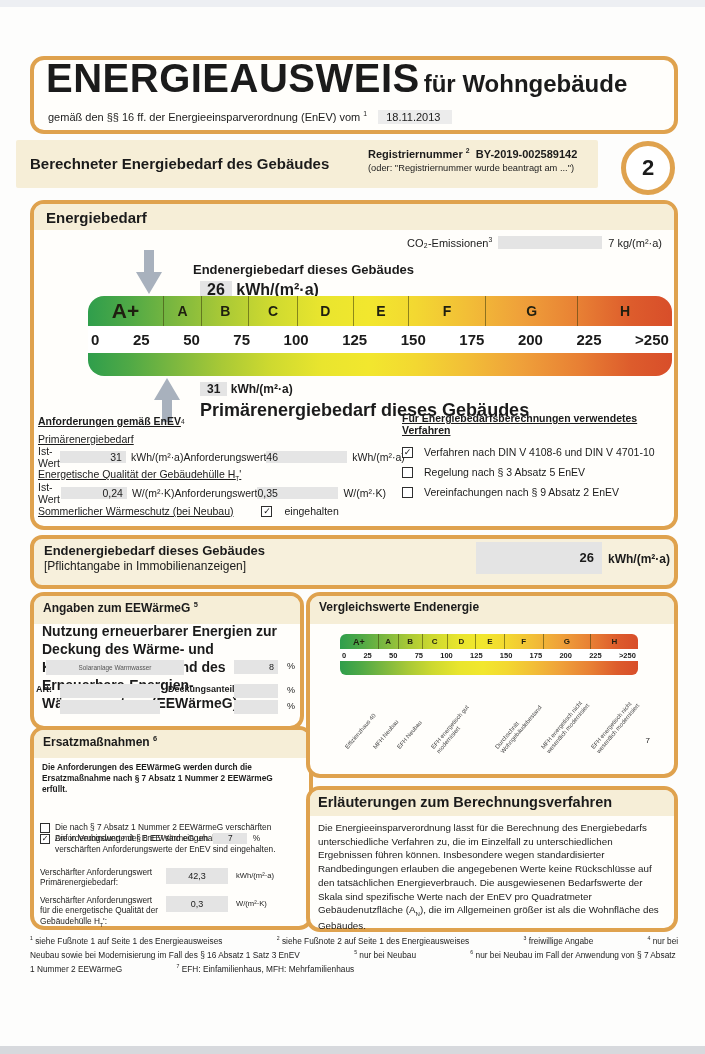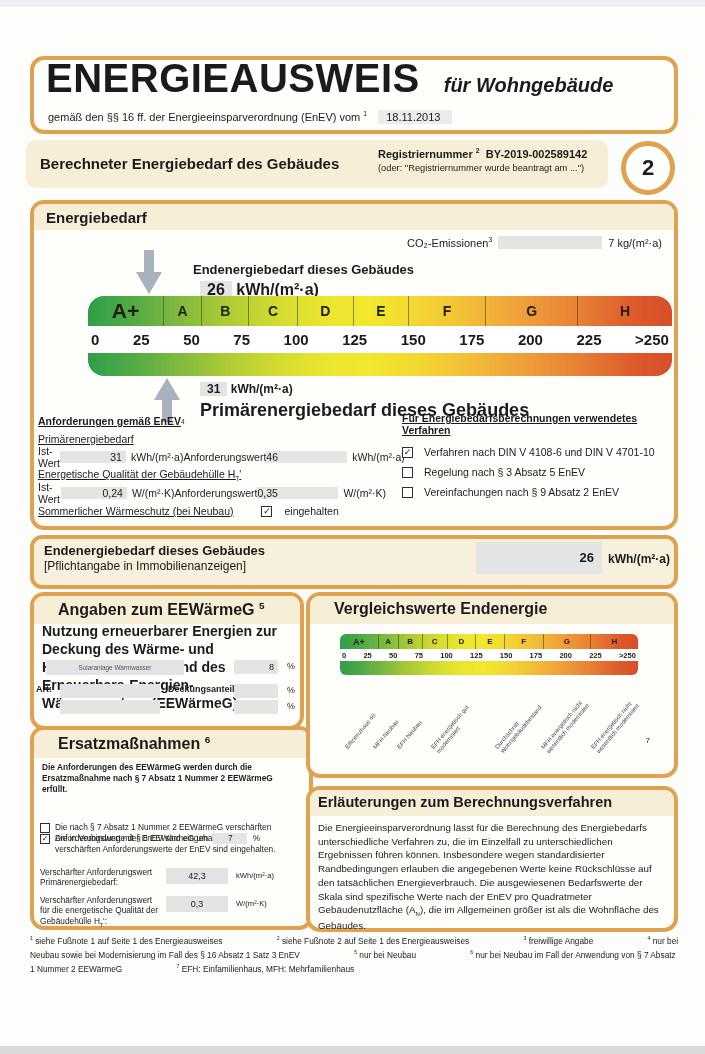--- a/index.html
+++ b/index.html
@@ -16,27 +16,27 @@
   .gfield { background:#e4e4e4; display:inline-block; }
   .cb { display:inline-block; width:9px; height:9px; border:1px solid #2e2e2e; font-size:9px;
         line-height:9px; text-align:center; vertical-align:1px; background:#fff; color:#111; flex:none; }
   .u { text-decoration:underline; }
   sup { font-size:0.62em; }
   sub { font-size:0.62em; }
 
   
   #header-box { left:30px; top:56px; width:640px; height:70px; }
   #main-title { position:absolute; left:12px; top:-4px; font-size:40px; font-weight:bold; letter-spacing:0.5px; }
-  #main-subtitle { font-size:20px; font-weight:bold; letter-spacing:0; margin-left:24px;font-style:italic; }
+  #main-subtitle { font-size:24px; font-weight:bold; letter-spacing:0; margin-left:4px; }
   #law-line { position:absolute; left:14px; bottom:6px; font-size:11px; }
   #law-date { background:#ececec; padding:1px 12px 1px 8px; margin-left:8px; }
 
   
-  #section-bar { position:absolute; left:26px; top:140px; width:582px; height:48px;
-                 background:#f6eed7; border-radius:10px; }
+  #section-bar { position:absolute; left:16px; top:140px; width:582px; height:48px;
+                 background:#f6eed7; border-radius:2px; }
   #section-title { position:absolute; left:14px; top:15px; font-size:15px; font-weight:bold; }
   #registry { position:absolute; left:352px; top:7px; font-size:11px; }
   #registry .alt { font-size:9.3px; margin-top:3px; }
   #page-badge { position:absolute; left:621px; top:141px; width:44px; height:44px;
                 border:5px solid #dfa24e; border-radius:50%; background:#fff;
                 text-align:center; line-height:44px; font-size:22px; font-weight:bold; }
 
   
   #energie-box { left:30px; top:200px; width:640px; height:322px; }
   #energie-box .strip { height:26px; }
@@ -92,21 +92,21 @@
   #banner { left:30px; top:535px; width:640px; height:46px; background:#f7f0dc; border-radius:12px; }
   #banner .l1 { position:absolute; left:10px; top:4px; font-size:13px; font-weight:bold; }
   #banner .l2 { position:absolute; left:10px; top:20px; font-size:12px; }
   #banner .gfield { position:absolute; right:72px; top:3px; width:118px; height:32px;
                     text-align:right; line-height:32px; font-size:13px; font-weight:bold; padding-right:8px; }
   #banner .unit { position:absolute; right:4px; top:13px; font-size:12px; font-weight:bold; }
 
   
   #eew-box { left:30px; top:592px; width:266px; height:130px; }
   #eew-box .strip { height:28px; }
-  .box-title { position:absolute; left:24px; top:4px; font-size:16px; font-weight:bold; }
+  .box-title { position:absolute; left:9px; top:4px; font-size:12px; font-weight:bold; }
   #eew-intro { position:absolute; left:8px; top:27px; width:244px; font-size:14px;
                font-weight:bold; line-height:1.28; }
   .eew-row { position:absolute; left:0; right:0; height:16px; font-size:9px; }
   #eew-r1 { top:64px; } #eew-r2 { top:88px; } #eew-r3 { top:104px; }
   .eew-row .lbl { position:absolute; font-weight:bold; }
   .eew-row .fld-wide { position:absolute; left:26px; width:100px; height:14px; }
   .eew-row .fld-val { position:absolute; right:22px; width:40px; height:14px;
                       text-align:right; padding-right:4px; font-size:9px; line-height:14px; }
   .eew-row .pct { position:absolute; right:5px; top:1px; font-size:9px; }
   #eew-src { position:absolute; left:12px; top:0; width:138px; height:15px; text-align:center;

